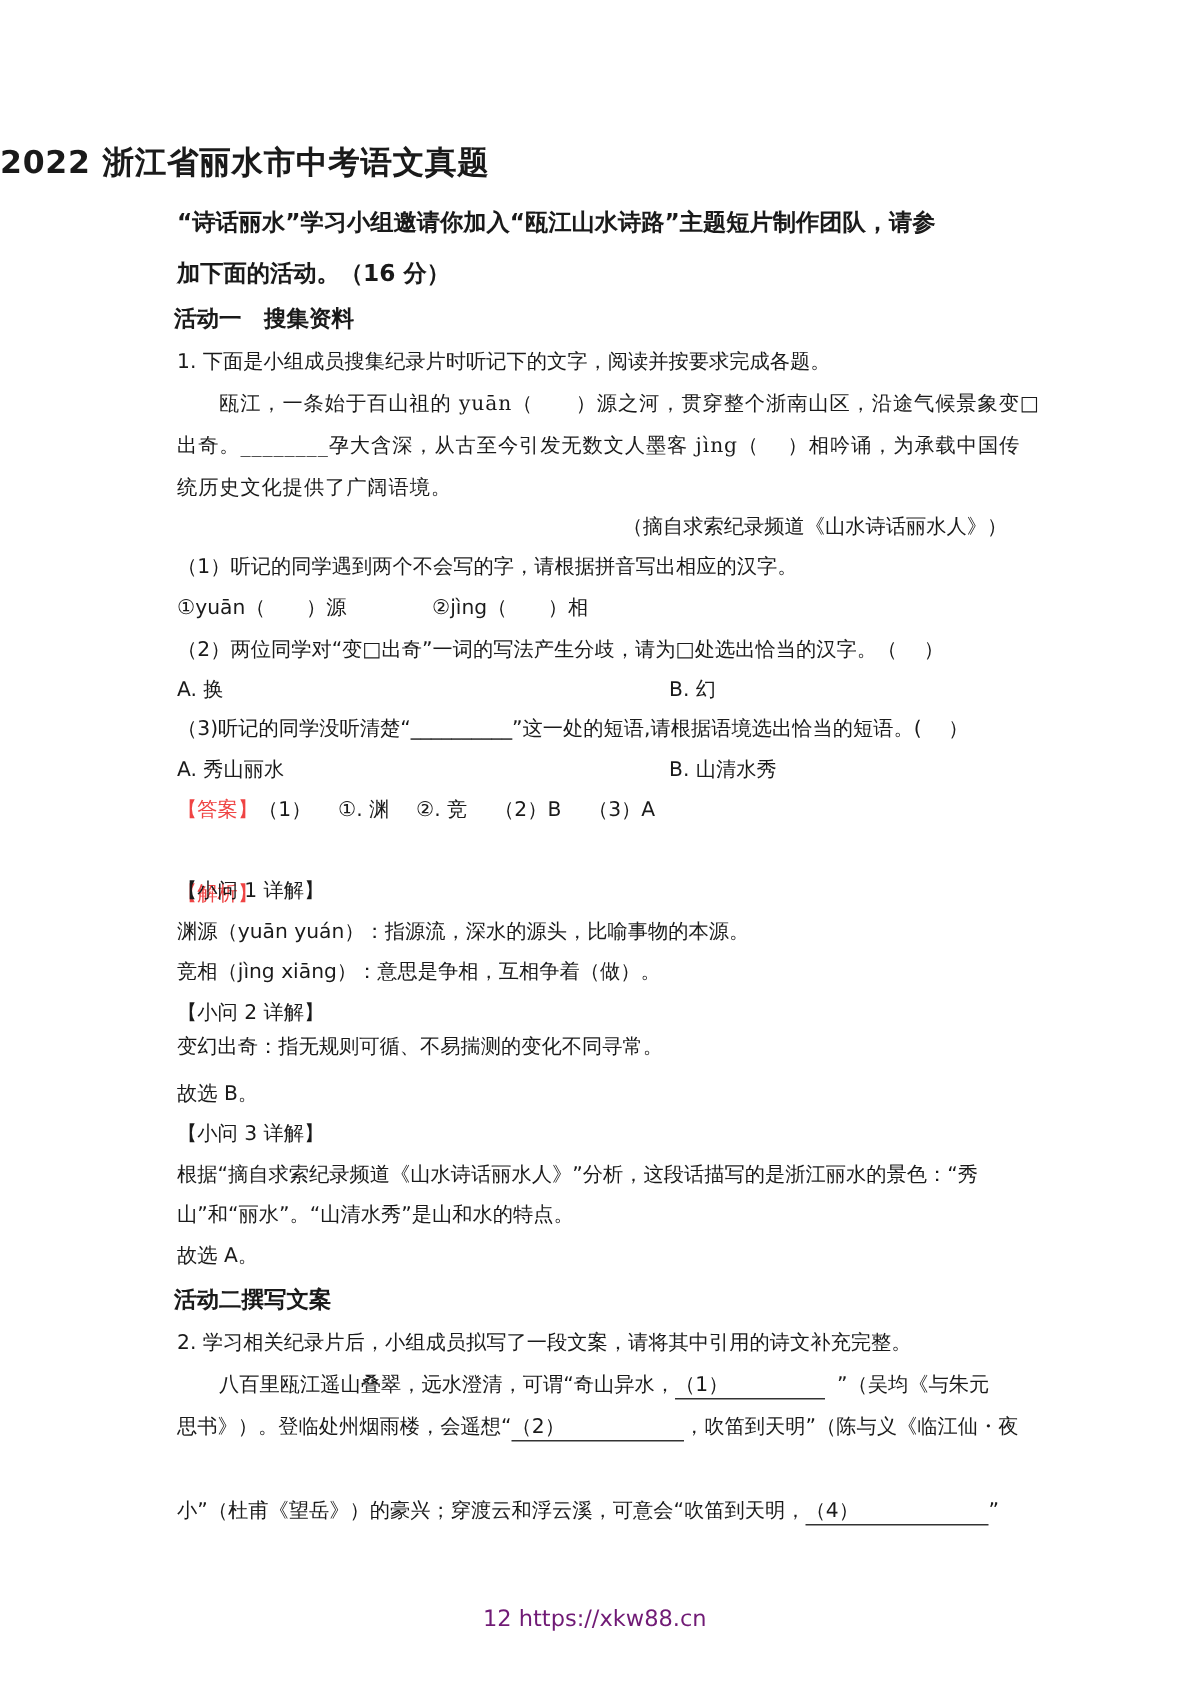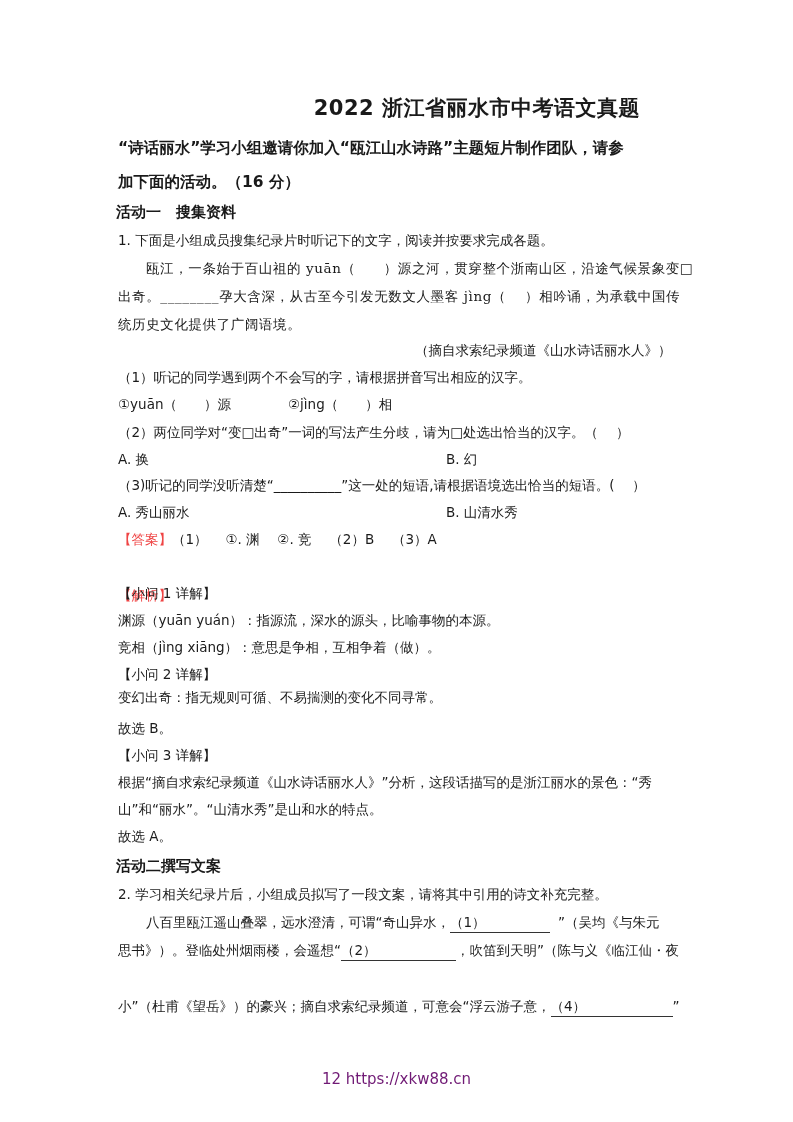--- a/index.html
+++ b/index.html
@@ -1,19 +1,19 @@
 <!DOCTYPE html>
 <html><head>
 <meta charset="utf-8">
 <style>
   html, body { margin:0; padding:0; background:#ffffff; }
   body { width:793px; height:1122px; position:relative; overflow:hidden; font-family:"DejaVu Serif","Liberation Serif",serif; color:#1a1a1a; }
   .page { position:absolute; left:0; top:0; width:793px; height:1122px; }
   .abs { position:absolute; white-space:nowrap; }
-  .title { left:0; width:640px; top:94px; text-align:right; font-size:21px; font-weight:bold; font-family:"DejaVu Sans","Liberation Sans",sans-serif; letter-spacing:0.5px; }
+  .title { left:0; width:640px; top:94px; text-align:left; font-size:21px; font-weight:bold; font-family:"DejaVu Sans","Liberation Sans",sans-serif; letter-spacing:0.5px; }
   .intro { left:118px; font-size:15.5px; font-weight:bold; font-family:"DejaVu Sans","Liberation Sans",sans-serif; }
   .heading { left:116px; font-size:15px; font-weight:bold; font-family:Liberation Mono, monospace; }
   .txt { font-size:13.5px; font-family:"DejaVu Sans","Liberation Sans",sans-serif; }
   .serif { font-family:"DejaVu Serif","Liberation Serif",serif; }
   .blue { color:#ef4444;margin-top:29px; }
   .ul { display:inline-block; border-bottom:1px solid #333; }
   .footer { left:0; width:793px; top:1070px; text-align:center; font-size:15px; color:#701a75; font-family:"DejaVu Sans","Liberation Sans",sans-serif; }
 </style>
 </head>
 <body>
@@ -73,17 +73,17 @@
 
   <div class="abs txt" style="left:118px; top:886px;">2. 学习相关纪录片后，小组成员拟写了一段文案，请将其中引用的诗文补充完整。</div>
 
   <div class="abs txt" style="left:146px; top:914px;">
     <span>八百里瓯江遥山叠翠，远水澄清，可谓“奇山异水，</span><span class="ul" style="width:100px;"><span>（1）</span></span><span style="margin-left:8px;">”（吴均《与朱元</span>
   </div>
   <div class="abs txt" style="left:118px; top:942px;">
     <span>思书》）。登临处州烟雨楼，会遥想“</span><span class="ul" style="width:115px;"><span>（2）</span></span><span>，吹笛到天明”（陈与义《临江仙・夜</span>
   </div>
   <div class="abs txt" style="left:118px; top:998px;">
-    <span>小”（杜甫《望岳》）的豪兴；摘自求索纪录频道，可意会“浮云游子意，</span><span class="ul" style="width:122px;"><span>（4）</span></span><span>”</span>
+    <span>小”（杜甫《望岳》）的豪兴；穿渡云和浮云溪，可意会“吹笛到天明，</span><span class="ul" style="width:122px;"><span>（4）</span></span><span>”</span>
   </div>
 
   <div class="abs footer">12 https://xkw88.cn</div>
 </div>
 
 </body></html>

